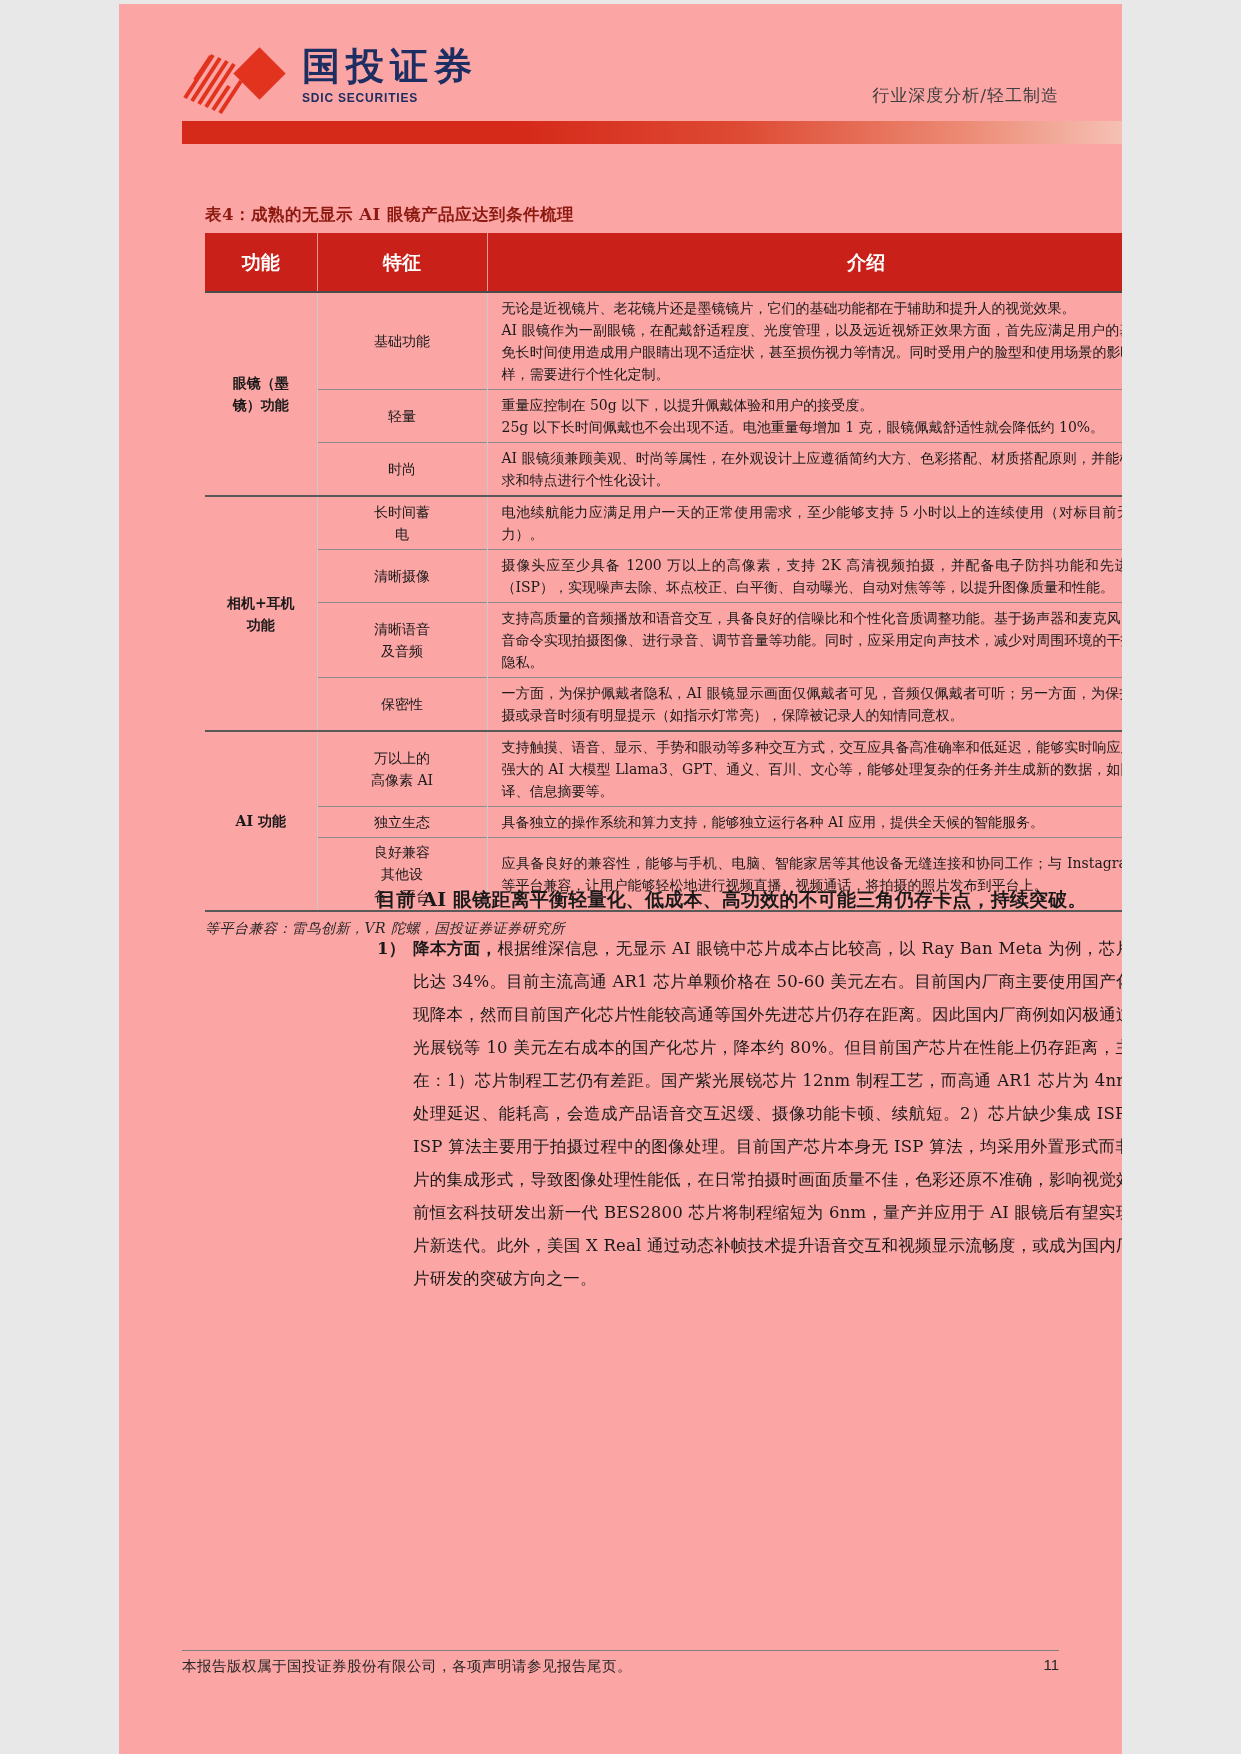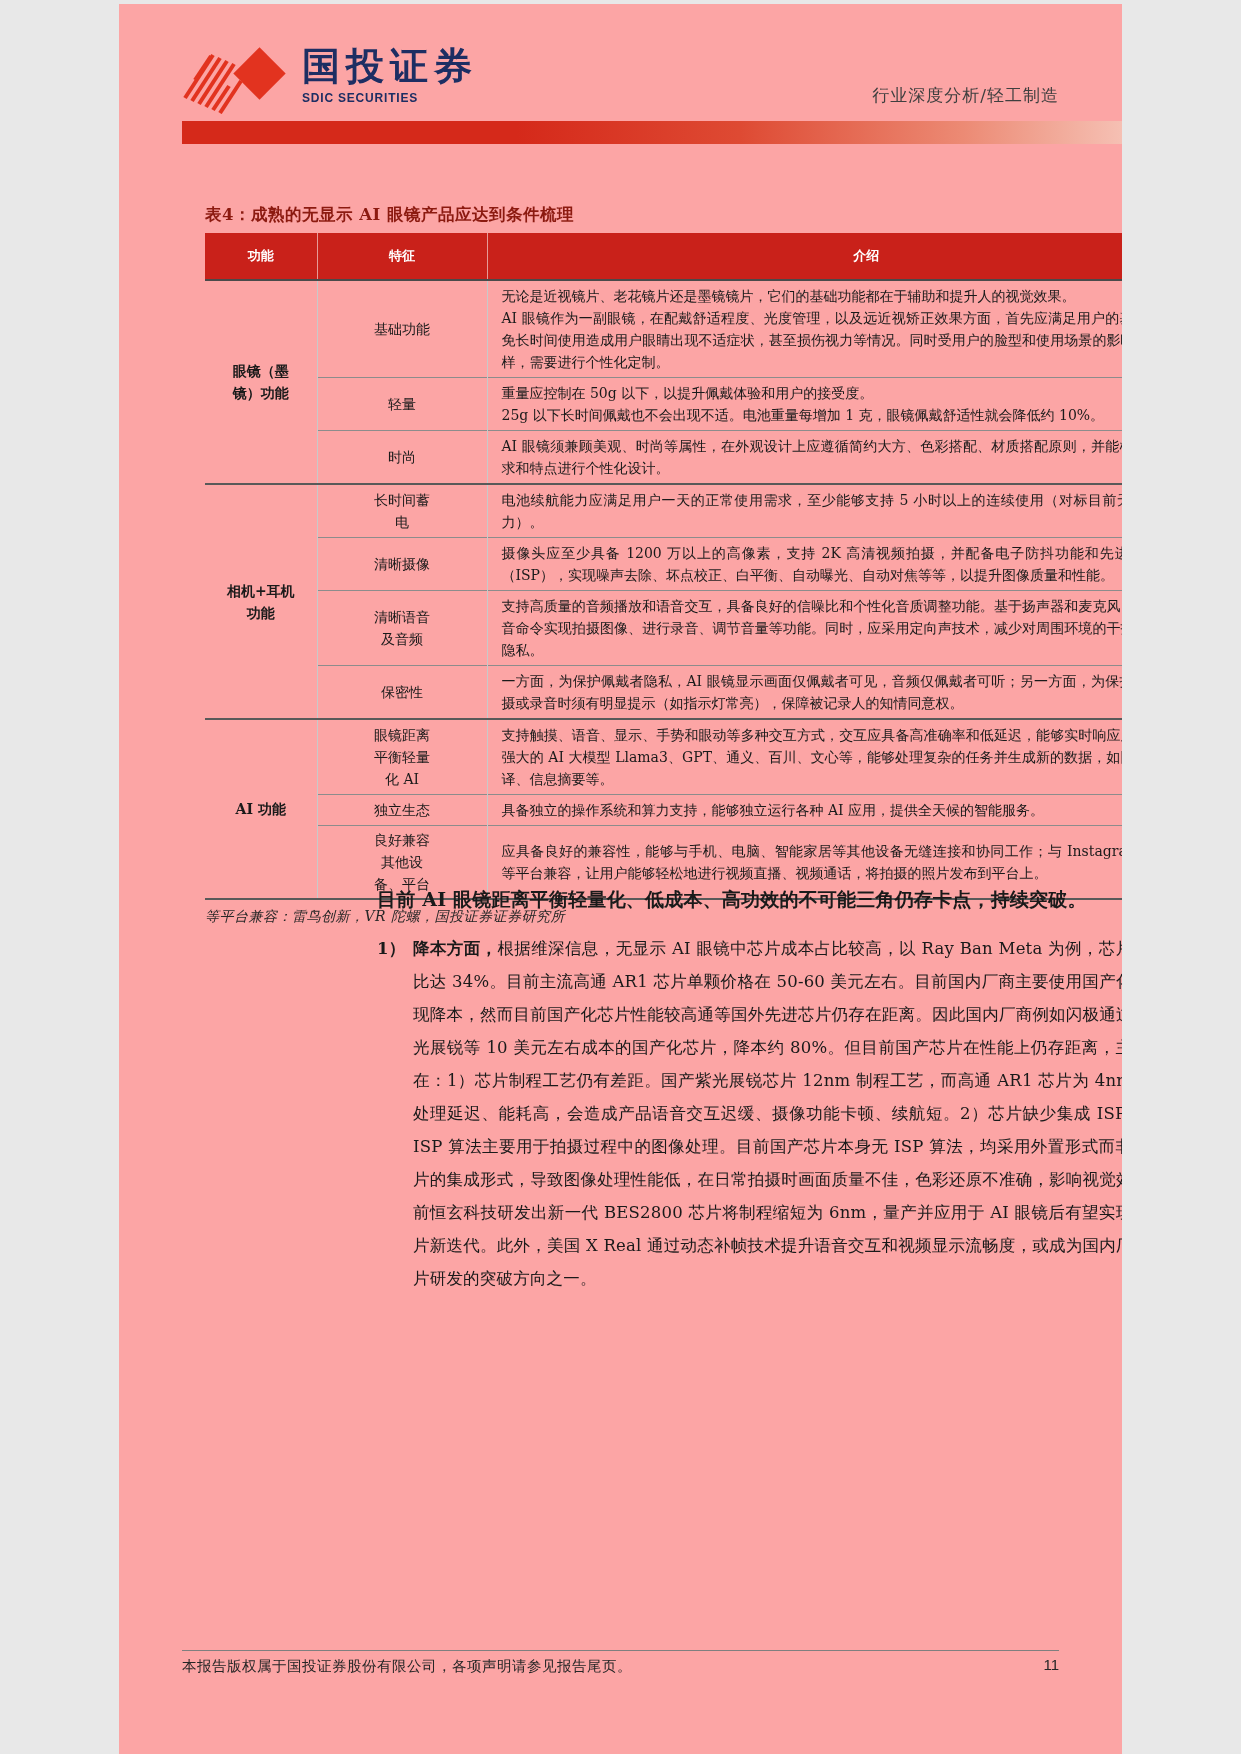--- a/index.html
+++ b/index.html
@@ -46,21 +46,21 @@
   table.spec {
     width:1040px; table-layout:fixed; border-collapse:collapse;
     font-size:14px; line-height:22px;
     border-bottom:2px solid #595959;
   }
   table.spec col.c-fn { width:112px; }
   table.spec col.c-ft { width:170px; }
   table.spec col.c-ds { width:758px; }
   table.spec thead th {
     background:#C9211A; color:#ffffff; font-weight:bold;
-    font-size:13px; height:26px; padding:12px;
+    font-size:19px; height:26px; padding:18px;
     border-bottom:2px solid #4a4a4a;
   }
   table.spec thead th.divider { border-right:1px solid rgba(255,255,255,0.55); }
   table.spec td { vertical-align:middle; }
   td.fn {
     text-align:center; font-weight:bold; padding:3px 6px;
     border-right:1px solid #C9C9C9;
   }
   td.fn .inner { width:76px; margin:0 auto; }
   td.ft { text-align:center; padding:3px 6px; border-right:1px solid #C9C9C9; }
@@ -209,21 +209,21 @@
           <td class="ds">
             <div>一方面，为保护佩戴者隐私，AI 眼镜显示画面仅佩戴者可见，音频仅佩戴者可听；另一方面，为保护他人隐私，在拍摄或录音时须有明显提示（如指示灯常亮），保障被记录人的知情同意权。</div>
           </td>
         </tr>
 
         <tr class="grp">
           <td class="fn" rowspan="3">
               <div class="inner">AI 功能</div>
             </td>
           <td class="ft">
-              <div class="inner">眼镜距离平衡轻量化 AI</div>
+              <div class="inner">万以上的高像素 AI</div>
             </td>
           <td class="ds">
             <div>支持触摸、语音、显示、手势和眼动等多种交互方式，交互应具备高准确率和低延迟，能够实时响应用户的指令。内置强大的 AI 大模型 Llama3、GPT、通义、百川、文心等，能够处理复杂的任务并生成新的数据，如图像识别、语音翻译、信息摘要等。</div>
           </td>
         </tr>
         <tr class="sub">
           <td class="ft">
               <div class="inner">独立生态</div>
             </td>
           <td class="ds">

